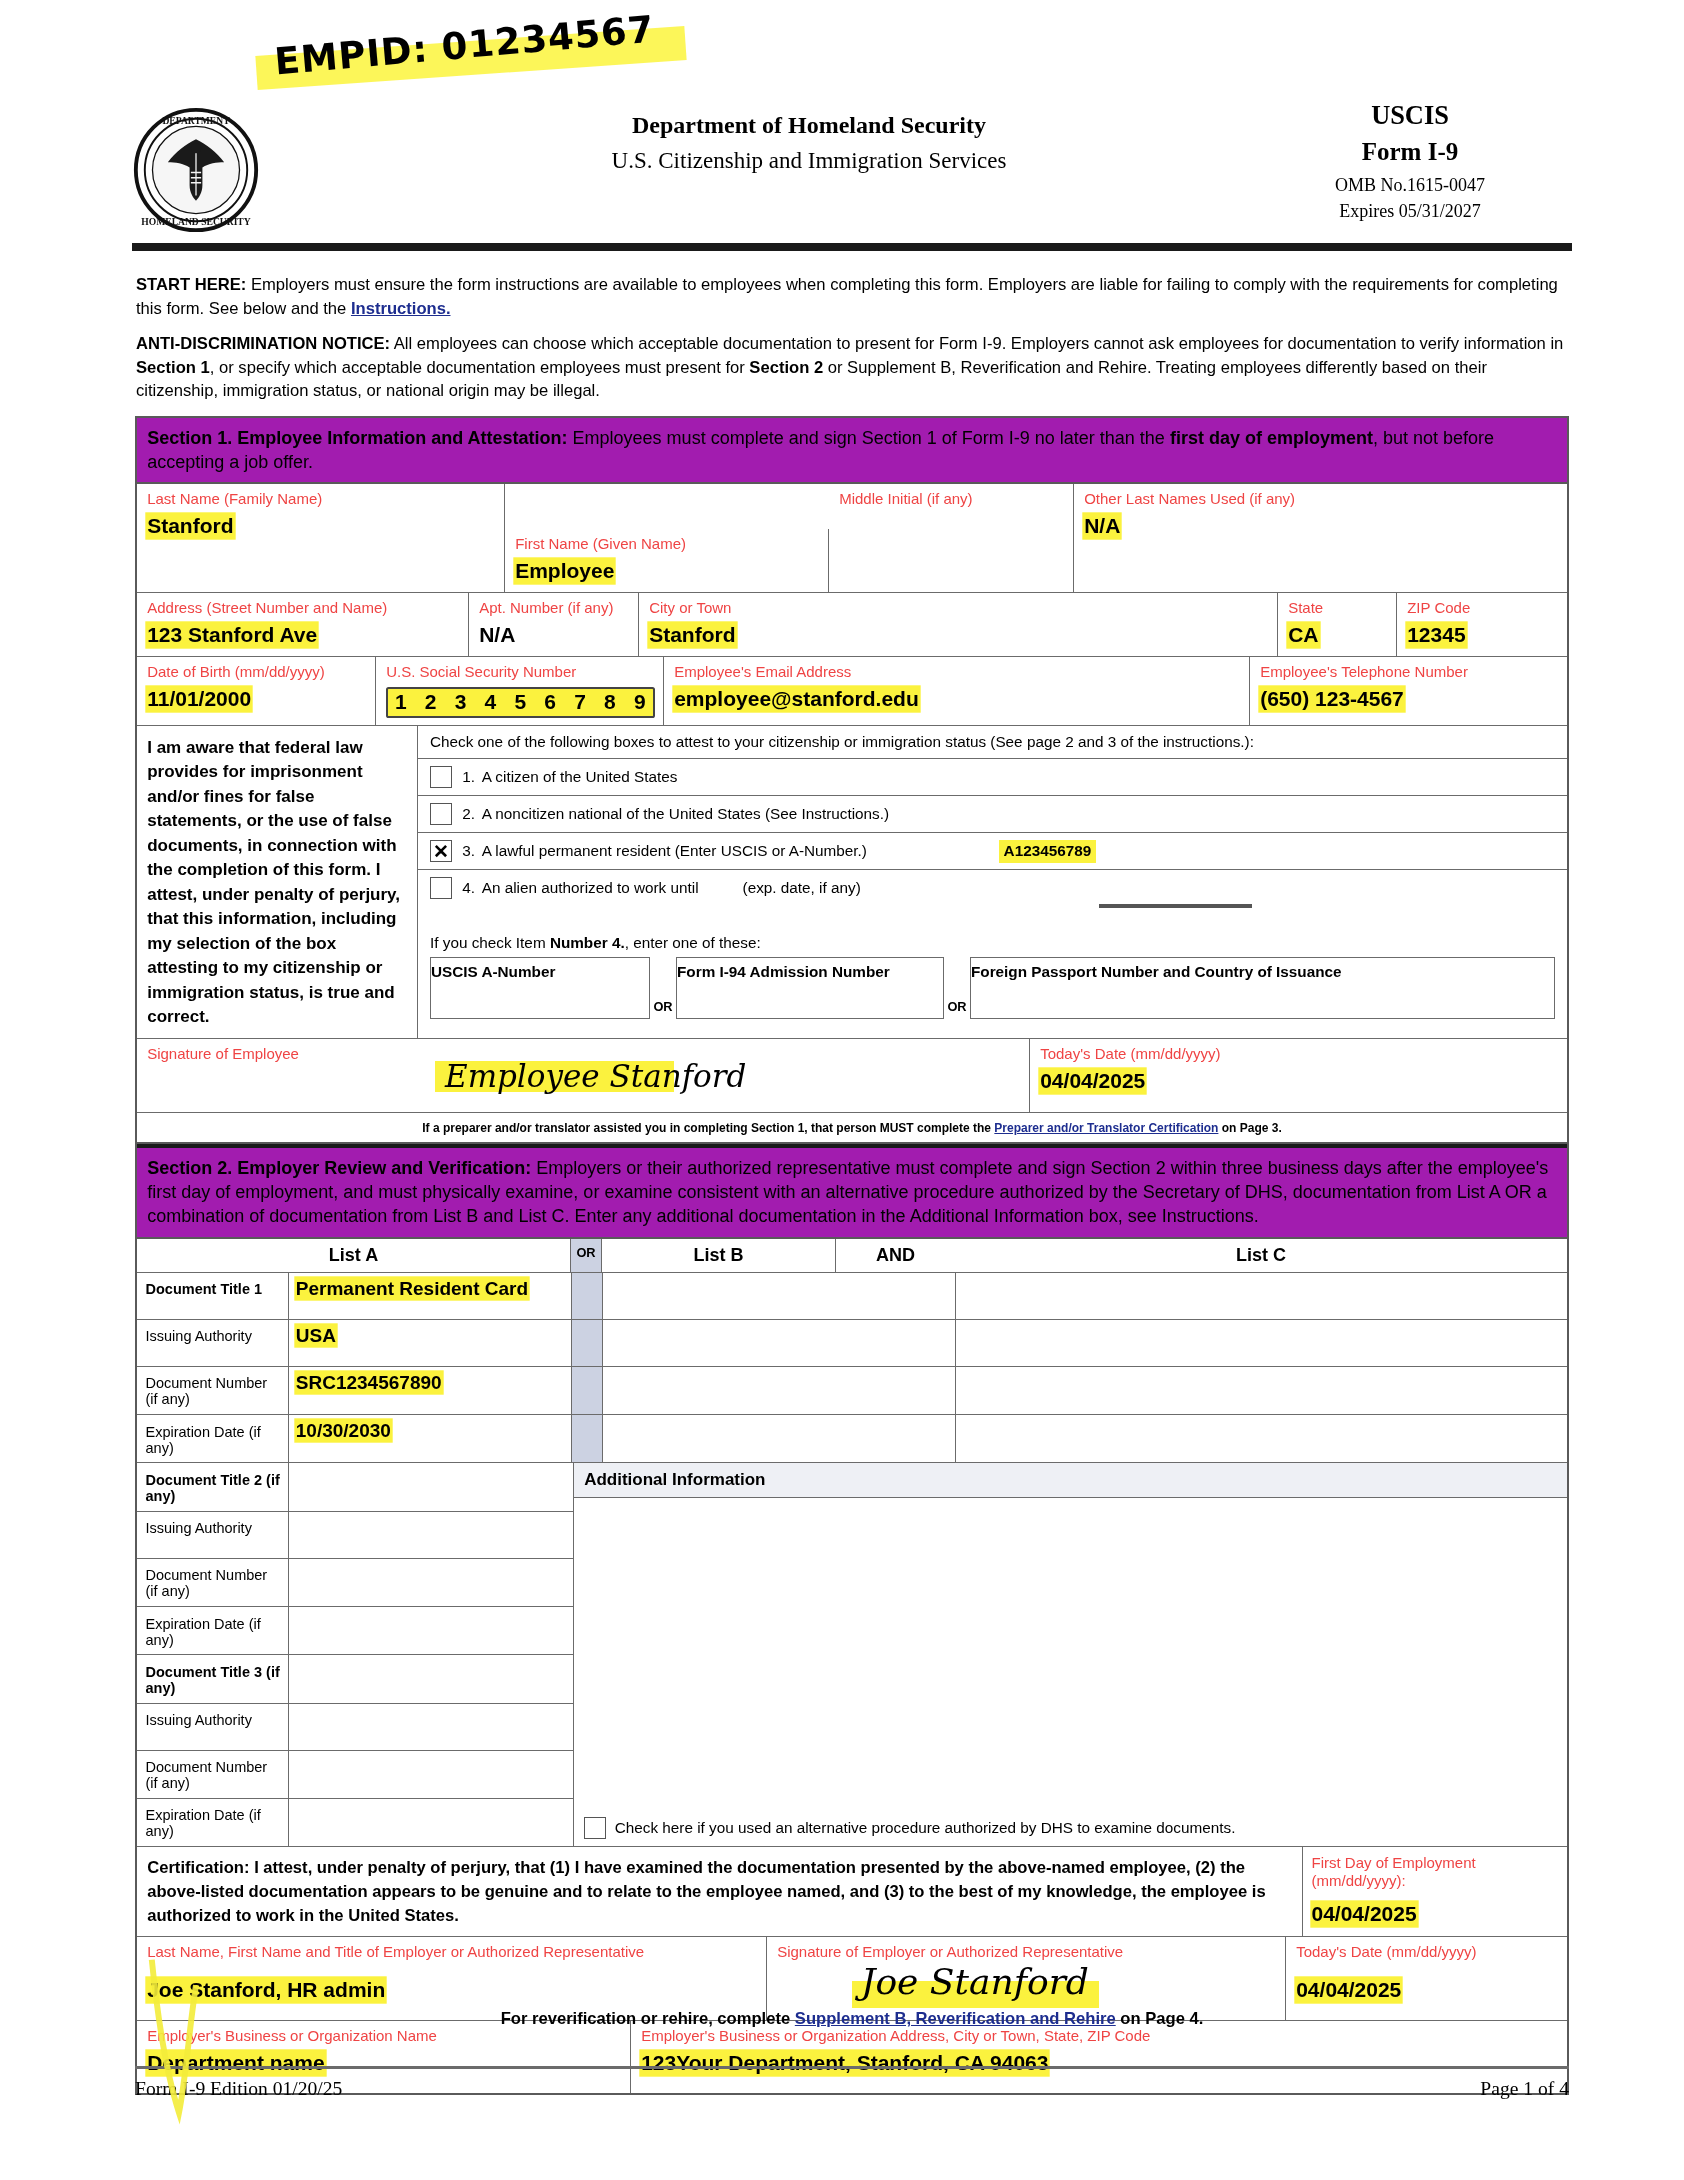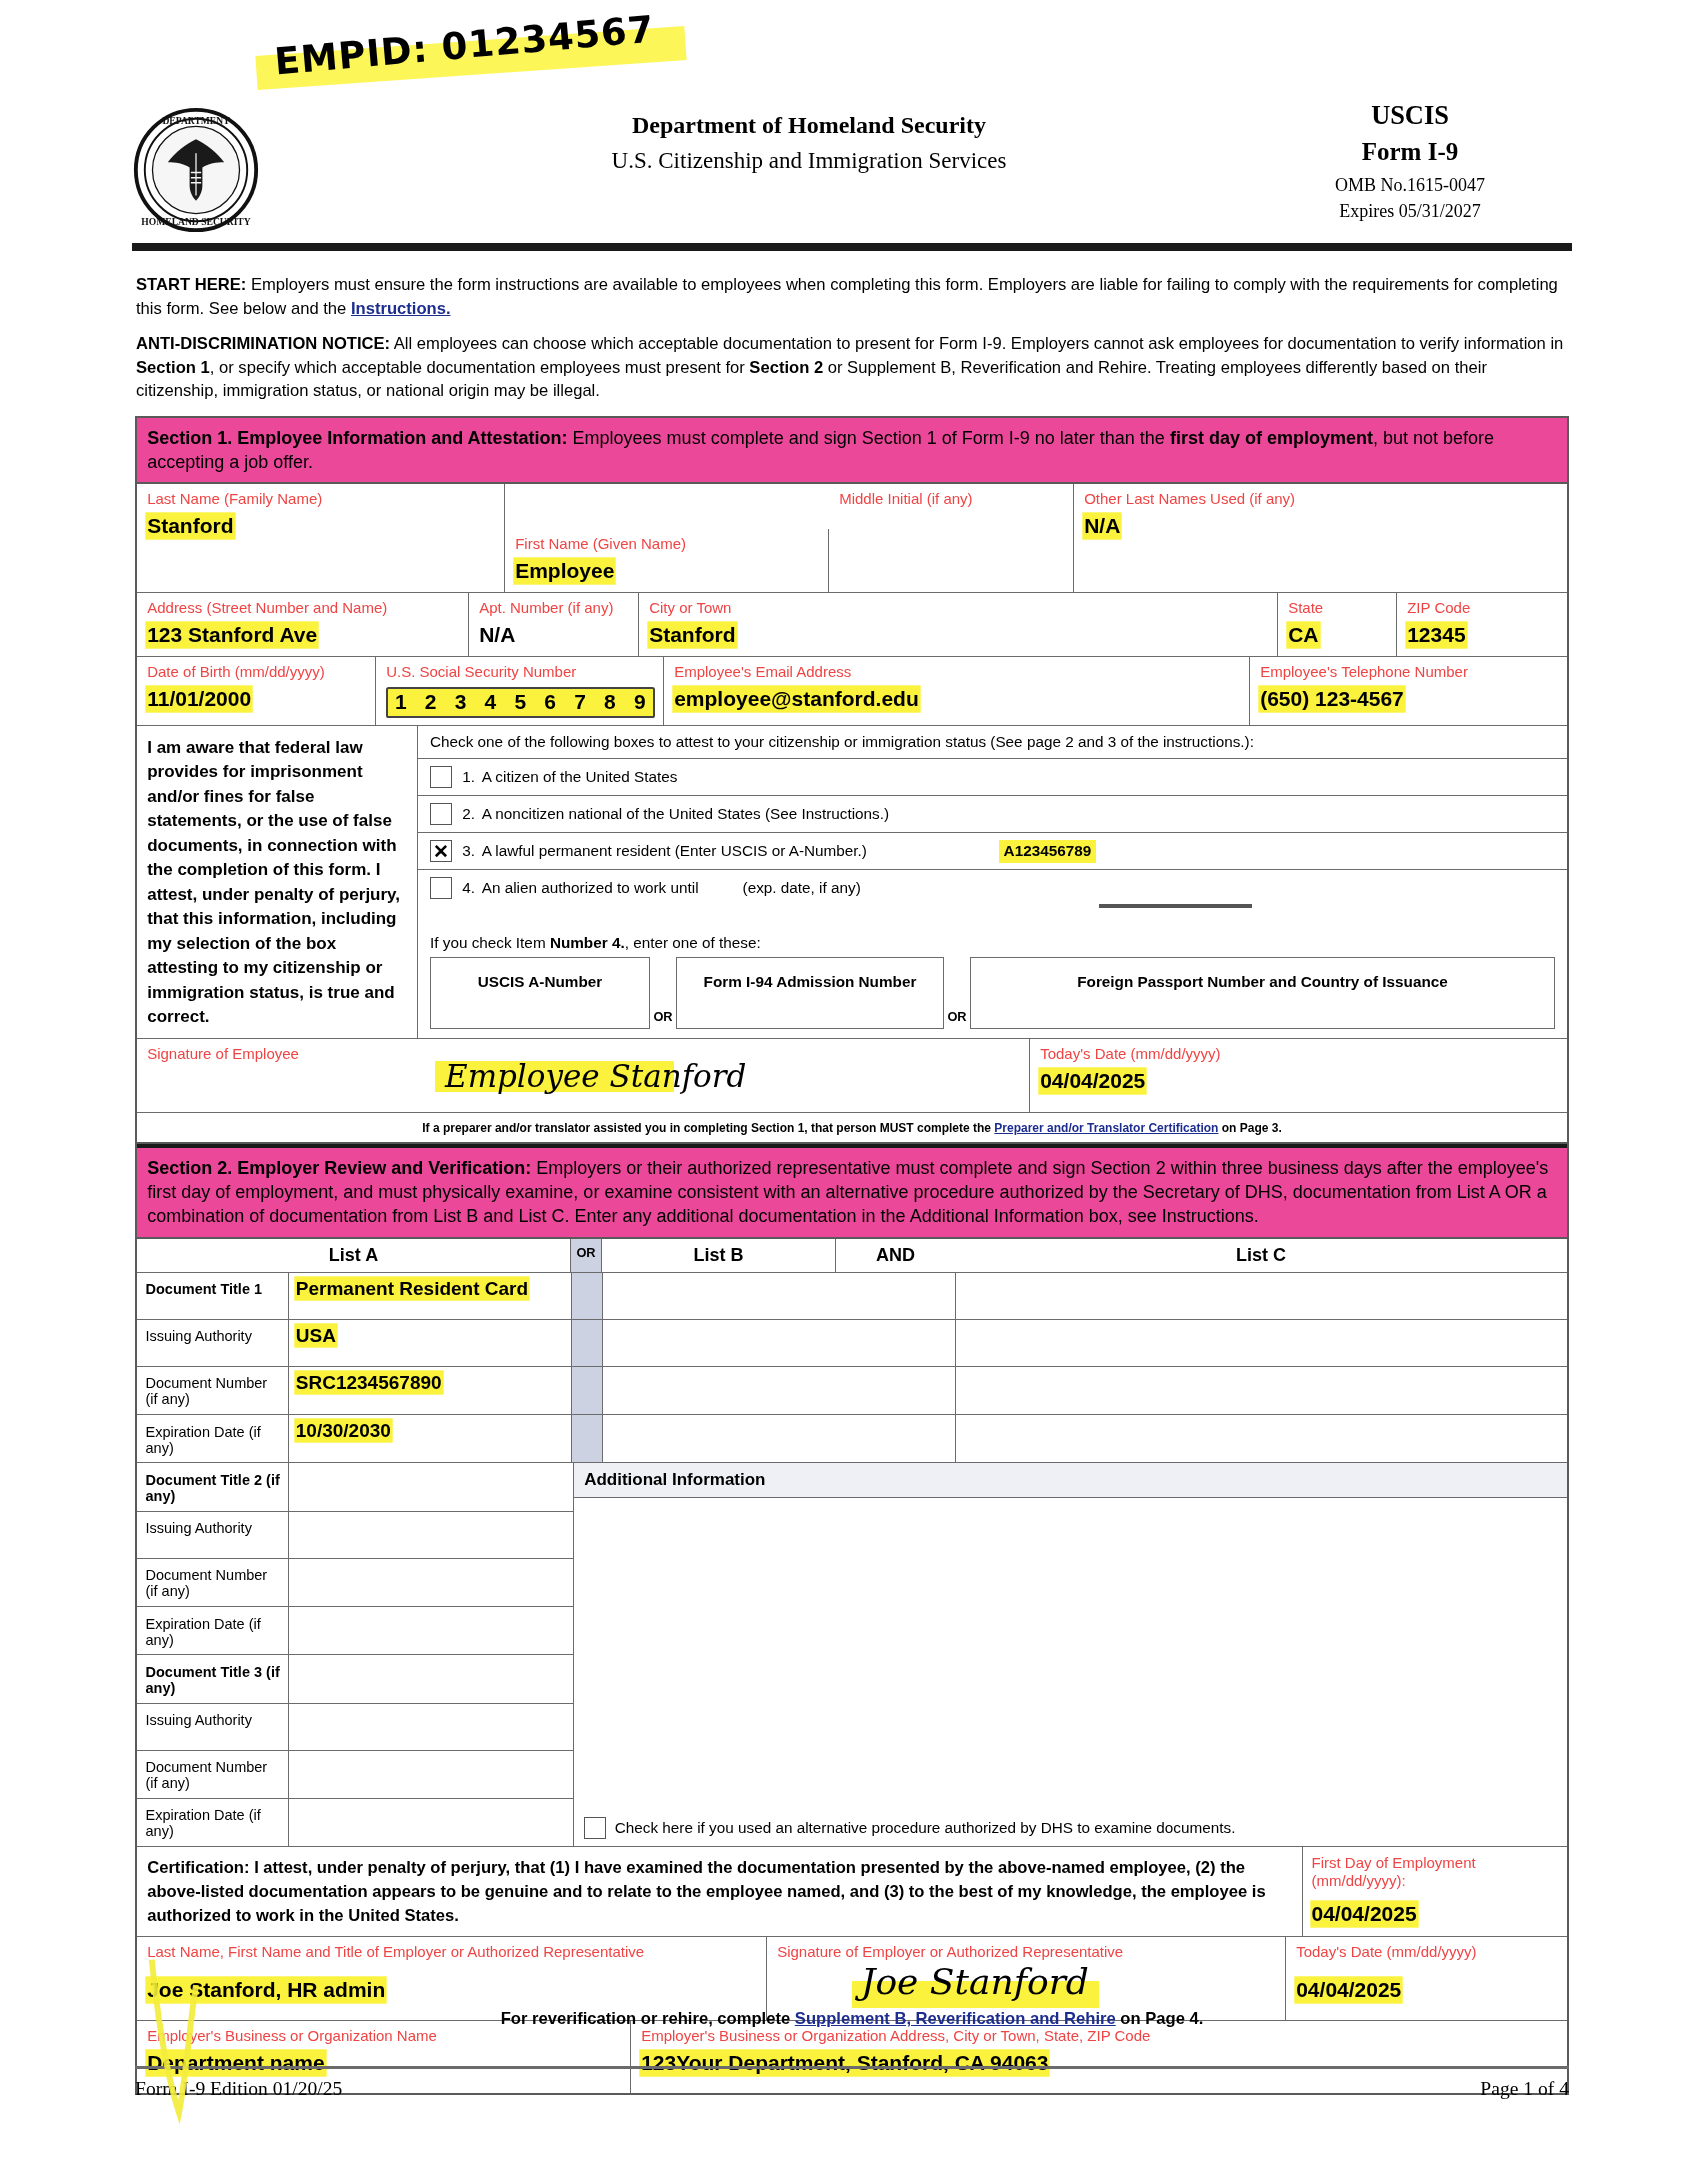--- a/index.html
+++ b/index.html
@@ -48,21 +48,21 @@
 
   
   .intro { position:absolute; left:136px; top:273px; width:1431px; font-size:16.6px; line-height:1.42; }
   .intro p { margin:0 0 12px 0; }
   .intro b { font-weight:bold; }
   .lnk { color:#1d2d8f; font-weight:bold; text-decoration:underline; }
 
   
   .form { position:absolute; left:135px; top:416px; width:1434px; border:2.1px solid #5a5a5a; }
   .sec-head {
-    background:#ec4899; border-bottom:2.1px solid #5a5a5a;
+    background:#a21caf; border-bottom:2.1px solid #5a5a5a;
     padding:7.7px 10.2px 8.5px 10.2px; font-size:18px; line-height:1.34;
   }
   .sec-head b { font-weight:bold; }
   .row { display:flex; border-bottom:1.7px solid #6b6b6b; }
   .row:last-child { border-bottom:none; }
   .cell { border-right:1.7px solid #6b6b6b; padding:6px 8.5px 6.8px 10.2px; position:relative; min-height:63px; }
   .cell:last-child { border-right:none; }
   .lab { font-size:15px; line-height:1.2; color:#ef4444; }
   .val { font-weight:bold; font-size:21px; margin-top:6px; display:inline-block; position:relative; }
   .hl { background:#fbf23e; box-shadow:0 0 0 1.7px #fbf23e; }
@@ -74,22 +74,22 @@
                  font-weight:bold; font-size:17px; line-height:1.44; }
   .attest-right { flex:1; }
   .ar-top { padding:7.7px 10.2px 6.8px 12px; font-size:15.3px; }
   .cbrow { display:flex; align-items:center; border-top:1.7px solid #6b6b6b; min-height:37px; padding-left:12px; }
   .cbox { width:22px; height:22px; border:1.7px solid #555; background:#fff; flex:none;
           display:flex; align-items:center; justify-content:center; font-weight:bold; font-size:19px; line-height:1; }
   .cbtext { font-size:15.3px; margin-left:12px; }
   .anum { font-size:15.3px; font-weight:bold; padding:2.6px 5.1px; margin-left:8.5px; }
   .ar-note { padding:8.5px 0 5.1px 12px; font-size:15.3px; }
   .ornum { display:flex; padding:0 12px 8.5px 12px; align-items:stretch; }
-  .ornum .b { border:1.7px solid #6b6b6b; border-top:1.7px solid #6b6b6b; text-align:center;
-              font-size:15.3px; font-weight:bold; padding-top:15px; position:relative; }
+  .ornum .b { border:1.7px solid #6b6b6b; border-top:1.7px solid #6b6b6b; text-align:left;
+              font-size:15.3px; font-weight:bold; padding-top:5px; position:relative; }
   .ortag { font-size:12.8px; font-weight:bold; align-self:flex-end; padding:0 3.4px 5.1px 3.4px; }
   .blankline { height:37px; }
 
   
   .sig-script { font-family:"DejaVu Serif", serif; font-style:italic; font-size:31px; }
   .sig-script2 { font-family:"DejaVu Serif", serif; font-style:italic; font-size:36px; }
 
   .notebar { padding:7.7px 0 7.7px 0; text-align:center; font-size:12px; font-weight:bold; }
 
   

